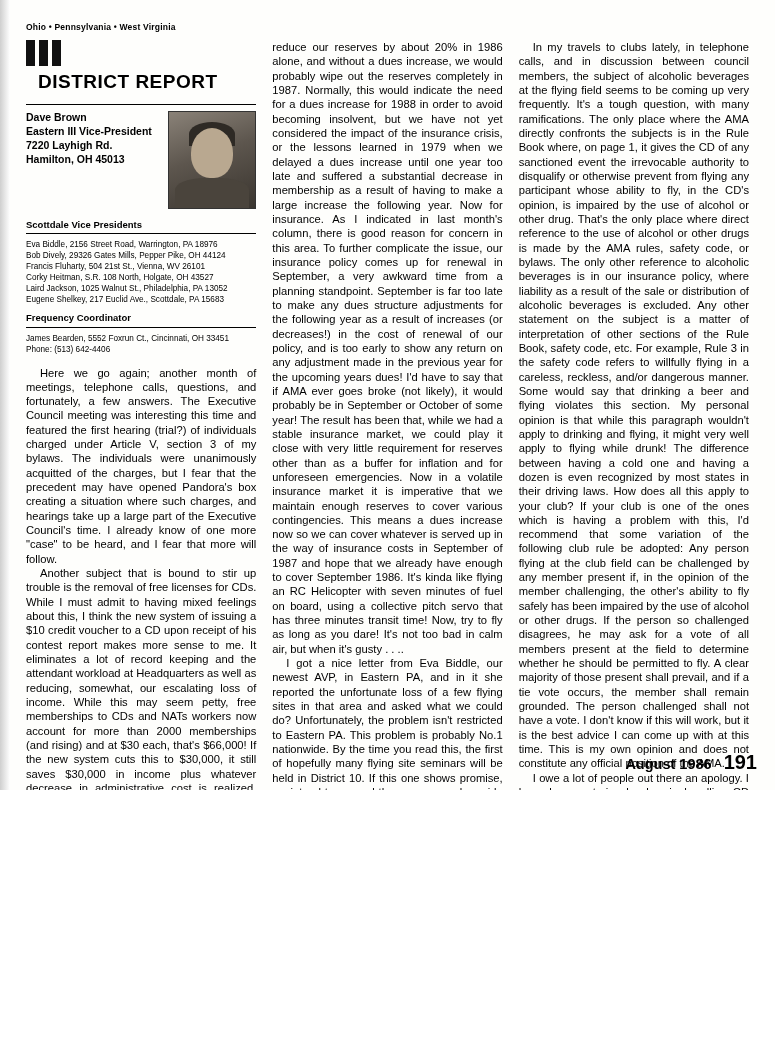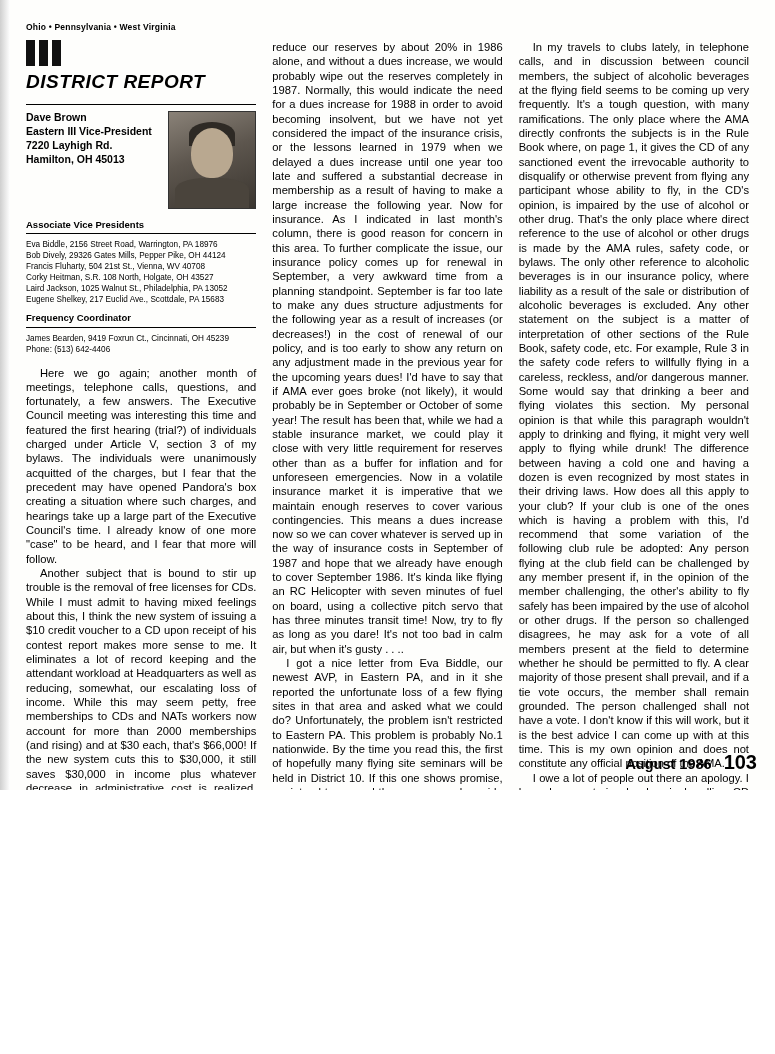--- a/index.html
+++ b/index.html
@@ -54,23 +54,22 @@
   .bars span {
     display: block;
     width: 9px;
     height: 26px;
     background: #111;
   }
   .district-report {
     font-size: 19px;
     font-weight: bold;
     letter-spacing: 0.5px;
-    margin: 0 0 10px 0;
+    margin: 0 0 10px 12px;
     font-family: "Liberation Sans", sans-serif;
-    font-style: italic;
   }
   .hr-thin {
     border: 0;
     border-top: 1px solid #000;
     margin: 2px 0 6px 0;
   }
   .name-block {
     font-size: 10.5px;
     line-height: 1.33;
     font-weight: bold;
@@ -179,35 +178,35 @@
 
       <div class="name-block">
         <div>Dave Brown</div>
         <div>Eastern III Vice-President</div>
         <div>7220 Layhigh Rd.</div>
         <div>Hamilton, OH 45013</div>
       </div>
 
       <div style="clear:both"></div>
 
-      <div class="section-title">Associate Vice Presidents</div>
+      <div class="section-title">Scottdale Vice Presidents</div>
       <hr class="hr-thin">
       <div class="small-list">
         <div>Eva Biddle, 2156 Street Road, Warrington, PA 18976</div>
         <div>Bob Dively, 29326 Gates Mills, Pepper Pike, OH 44124</div>
-        <div>Francis Fluharty, 504 21st St., Vienna, WV 40708</div>
+        <div>Francis Fluharty, 504 21st St., Vienna, WV 26101</div>
         <div>Corky Heitman, S.R. 108 North, Holgate, OH 43527</div>
         <div>Laird Jackson, 1025 Walnut St., Philadelphia, PA 13052</div>
         <div>Eugene Shelkey, 217 Euclid Ave., Scottdale, PA 15683</div>
       </div>
 
       <div class="section-title">Frequency Coordinator</div>
       <hr class="hr-thin">
       <div class="small-list">
-        <div>James Bearden, 9419 Foxrun Ct., Cincinnati, OH 45239</div>
+        <div>James Bearden, 5552 Foxrun Ct., Cincinnati, OH 33451</div>
         <div>Phone: (513) 642-4406</div>
       </div>
 
       <div class="body-start">
         <p class="first">Here we go again; another month of meetings, telephone calls, questions, and fortunately, a few answers. The Executive Council meeting was interesting this time and featured the first hearing (trial?) of individuals charged under Article V, section 3 of my bylaws. The individuals were unanimously acquitted of the charges, but I fear that the precedent may have opened Pandora's box creating a situation where such charges, and hearings take up a large part of the Executive Council's time. I already know of one more "case" to be heard, and I fear that more will follow.</p>
         <p>Another subject that is bound to stir up trouble is the removal of free licenses for CDs. While I must admit to having mixed feelings about this, I think the new system of issuing a $10 credit voucher to a CD upon receipt of his contest report makes more sense to me. It eliminates a lot of record keeping and the attendant workload at Headquarters as well as reducing, somewhat, our escalating loss of income. While this may seem petty, free memberships to CDs and NATs workers now account for more than 2000 memberships (and rising) and at $30 each, that's $66,000! If the new system cuts this to $30,000, it still saves $30,000 in income plus whatever decrease in administrative cost is realized. Many argue that a CD works hard and earns his membership (Hi, Zim), and I have little argument with this, but what about club officers or newsletter editors? How about the judges at these meets, the concession crew, or the parking attendants? They too work many hours and usually with a lot less "glory" than the CD. Shouldn't they get free memberships also? Someone could (and in some cases someone already has) make a case for these positions getting free memberships also. We could not very well give all these people free memberships, yet giving a free membership to the CD isn't really fair to everyone else, so this compromise makes sense. It is better than eliminating the free memberships altogether, and still provides an incentive for the CD to send in the contest report.</p>
 
       </div>
     </div>
 
@@ -219,15 +218,15 @@
 
     <div class="col">
       <p>In my travels to clubs lately, in telephone calls, and in discussion between council members, the subject of alcoholic beverages at the flying field seems to be coming up very frequently. It's a tough question, with many ramifications. The only place where the AMA directly confronts the subjects is in the Rule Book where, on page 1, it gives the CD of any sanctioned event the irrevocable authority to disqualify or otherwise prevent from flying any participant whose ability to fly, in the CD's opinion, is impaired by the use of alcohol or other drug. That's the only place where direct reference to the use of alcohol or other drugs is made by the AMA rules, safety code, or bylaws. The only other reference to alcoholic beverages is in our insurance policy, where liability as a result of the sale or distribution of alcoholic beverages is excluded. Any other statement on the subject is a matter of interpretation of other sections of the Rule Book, safety code, etc. For example, Rule 3 in the safety code refers to willfully flying in a careless, reckless, and/or dangerous manner. Some would say that drinking a beer and flying violates this section. My personal opinion is that while this paragraph wouldn't apply to drinking and flying, it might very well apply to flying while drunk! The difference between having a cold one and having a dozen is even recognized by most states in their driving laws. How does all this apply to your club? If your club is one of the ones which is having a problem with this, I'd recommend that some variation of the following club rule be adopted: Any person flying at the club field can be challenged by any member present if, in the opinion of the member challenging, the other's ability to fly safely has been impaired by the use of alcohol or other drugs. If the person so challenged disagrees, he may ask for a vote of all members present at the field to determine whether he should be permitted to fly. A clear majority of those present shall prevail, and if a tie vote occurs, the member shall remain grounded. The person challenged shall not have a vote. I don't know if this will work, but it is the best advice I can come up with at this time. This is my own opinion and does not constitute any official position of the AMA.</p>
       <p>I owe a lot of people out there an apology. I have been notoriously slow in handling CD applications, but this time it wasn't my fault (or at least I don't think so). Around the end of March I processed a bunch of CD applications and sent them to AMA headquarters in a single large envelope. Apparently this envelope was lost in the mail. I first started to suspect something was amiss at Toledo when a couple of applicants came up and asked where their licenses were. Ironically, one of those was lost at Headquarters for awhile so I didn't get the connection to the apparent lost envelope. Now it is obvious. The biggest problem is that I don't have a list of those I sent in, so I can't correct the problem! If you had a CD application filed before May and have not heard anything, please contact me as it was probably lost in that envelope. If you have any copies of the application, cancelled checks, or anything connected to your application, please let me know so I can unravel this mess.</p>
 
     </div>
   </div>
 
   <div class="footer">
     <div class="date">August 1986</div>
-    <div class="pageno">103</div>
+    <div class="pageno">191</div>
   </div>
 </div>
 
 </body></html>

